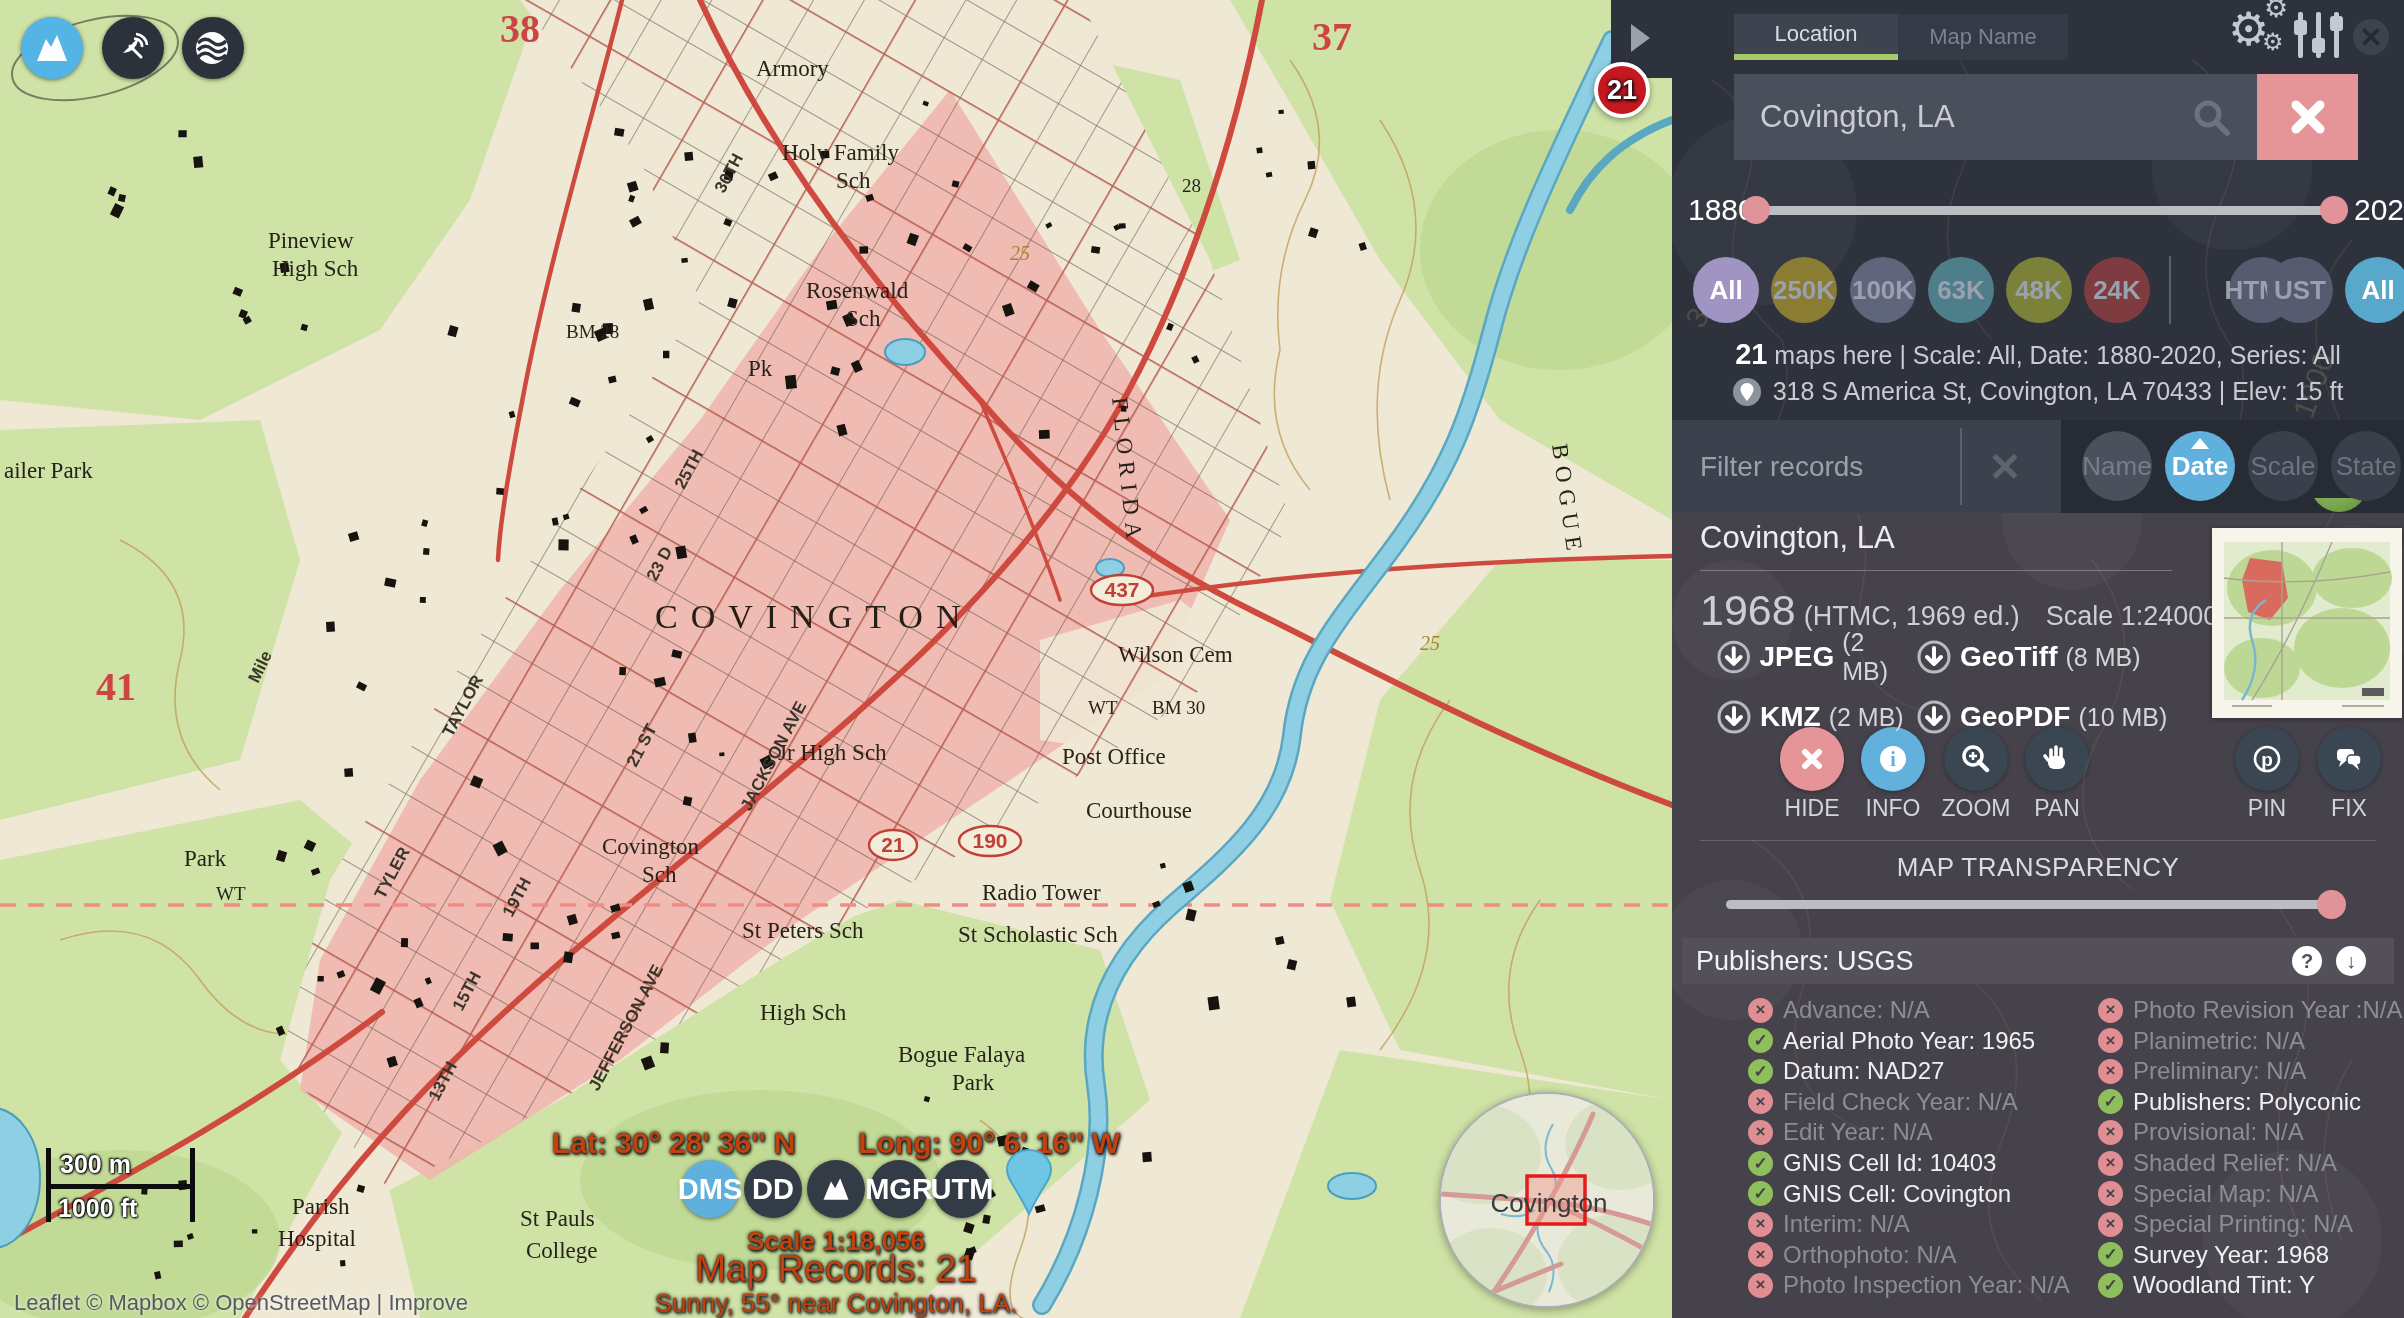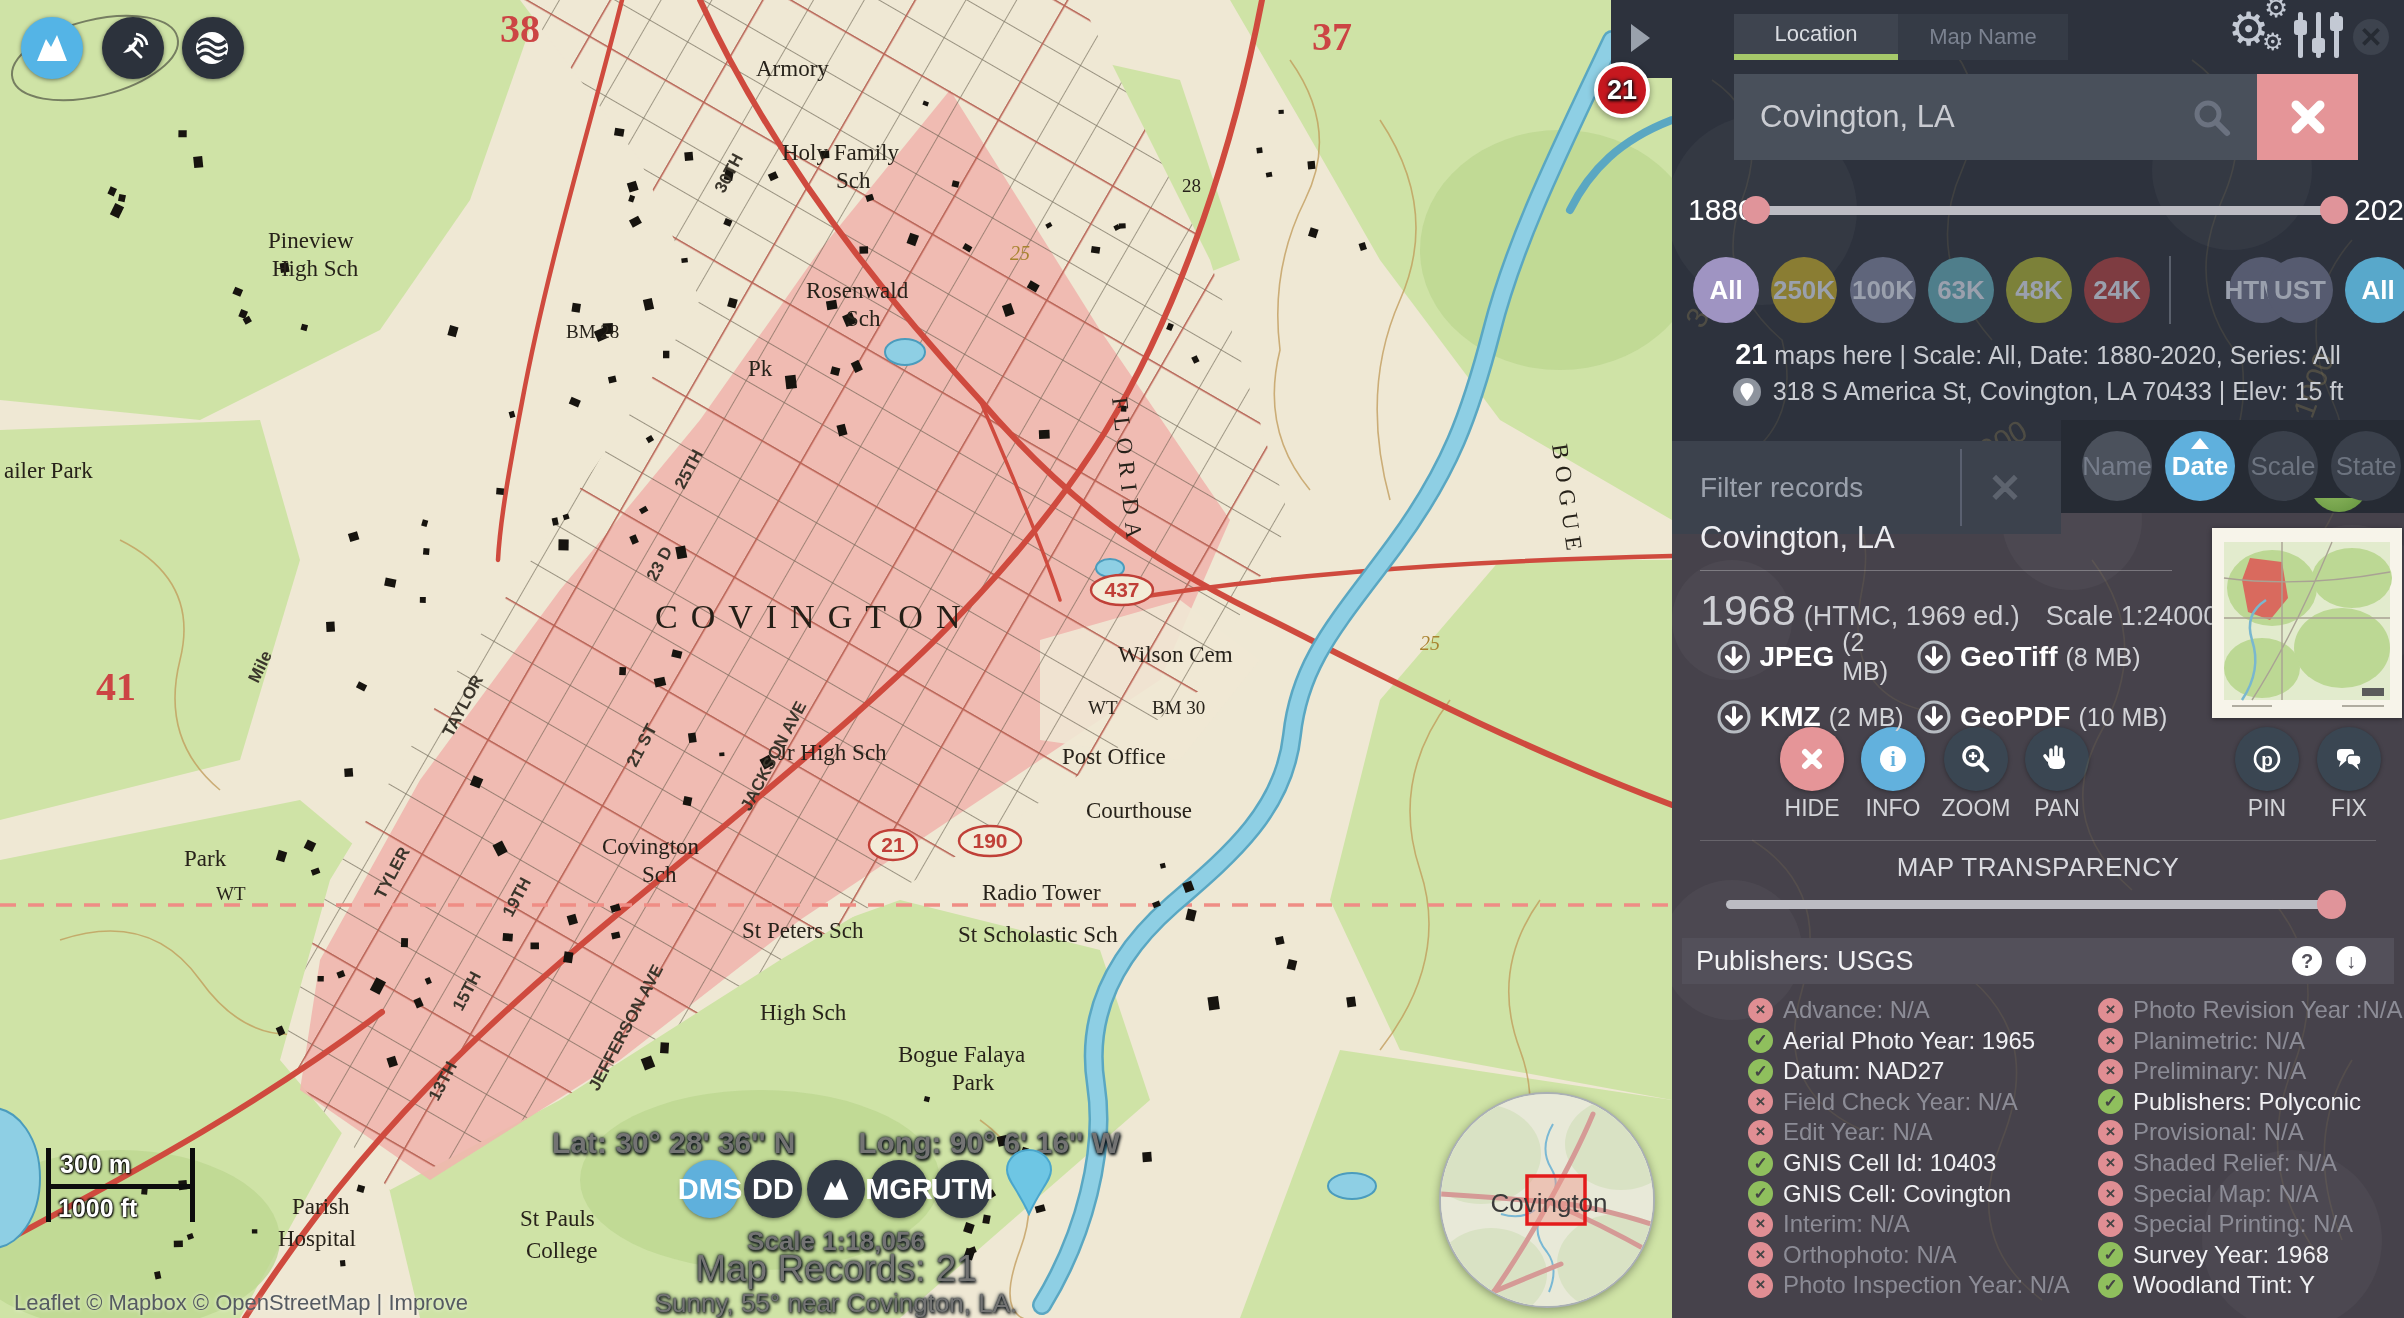--- a/index.html
+++ b/index.html
@@ -12,21 +12,21 @@
   .ml-red-big { fill:#c44; font:bold 40px "Liberation Serif", serif; }
   .ml-town { fill:#241f17; font:34px "Liberation Serif", serif; letter-spacing:13px; }
   .ml-feature { fill:#27221a; font:23px "Liberation Serif", serif; }
   .ml-feature-sm { fill:#27221a; font:19px "Liberation Serif", serif; }
   .ml-street { fill:#3a352b; font:bold 17px "Liberation Sans", sans-serif; }
   .ml-vert { fill:#27221a; font:23px "Liberation Serif", serif; letter-spacing:7px; }
   .ml-contour { fill:#a8832f; font:italic 20px "Liberation Serif", serif; }
   .ml-shield { fill:#c04038; font:bold 21px "Liberation Sans", sans-serif; text-anchor:middle; }
 
   
-  .ov-txt { color:#737373; text-shadow:0 0 4px rgba(10,20,30,.95), 0 0 2px rgba(10,20,30,.95), 1px 2px 3px rgba(0,0,0,.85); }
+  .ov-txt { color:#c2410c; text-shadow:0 0 4px rgba(10,20,30,.95), 0 0 2px rgba(10,20,30,.95), 1px 2px 3px rgba(0,0,0,.85); }
 
   .layer-btn { position:absolute; width:62px; height:62px; border-radius:50%;
     display:flex; align-items:center; justify-content:center; box-shadow:0 1px 4px rgba(0,0,0,.5); cursor:pointer; }
 
   #collapse-strip { position:absolute; left:1611px; top:0; width:61px; height:78px; background:#2d323d; }
   #collapse-arrow { position:absolute; left:20px; top:24px; width:0; height:0;
     border-top:14px solid transparent; border-bottom:14px solid transparent; border-left:19px solid #99a1ac; }
   #count-badge { position:absolute; left:1594px; top:62px; width:56px; height:56px; border-radius:50%;
     background:#c6181f; border:4px solid #fff; color:#fff; font-weight:bold; font-size:27px;
     display:flex; align-items:center; justify-content:center; box-shadow:0 2px 6px rgba(0,0,0,.4); }
@@ -84,21 +84,21 @@
     display:flex; align-items:center; justify-content:center; font-size:26px; font-weight:bold; color:#9aa0ad; cursor:pointer; }
   .scale-circ.on { color:#fff; }
   #series-divider { left:497px; top:256px; width:2px; height:68px; background:#7f8694; opacity:.55; }
 
   #summary-line { left:0; top:338px; width:732px; text-align:center; font-size:25px; color:#c8cbd1; }
   #summary-line b { color:#fff; font-size:29px; }
   #address-line { left:0; top:377px; width:732px; display:flex; align-items:center; justify-content:center;
     font-size:25px; color:#c8cbd1; gap:12px; }
   .pin-ico { width:28px; height:28px; border-radius:50%; background:#8d939d; display:flex; align-items:center; justify-content:center; }
 
-  #filter-left { left:0; top:420px; width:389px; height:93px; background:#3c424d;margin-top:21px; }
+  #filter-left { left:0; top:420px; width:389px; height:93px; background:#3c424d; }
   #filter-text { position:absolute; left:28px; top:0; height:93px; display:flex; align-items:center;
     font-size:28px; color:#9ba1ac; }
   #filter-vline { position:absolute; left:288px; top:8px; width:2px; height:77px; background:#5a6070; }
   #filter-clear { position:absolute; left:310px; top:24px; width:46px; height:46px; color:#5d636e;
     font-size:40px; font-weight:bold; display:flex; align-items:center; justify-content:center; cursor:pointer; }
   #filter-right { left:389px; top:420px; width:343px; height:93px; background:#262b34; }
   .sort-circ { position:absolute; top:431px; width:70px; height:70px; border-radius:50%; z-index:3;
     display:flex; align-items:center; justify-content:center; font-size:26px; cursor:pointer; }
   .sort-circ.dim { background:#3a404b; color:#6d7480; }
   .sort-circ.mid { background:#4b515c; color:#767d8b; }

